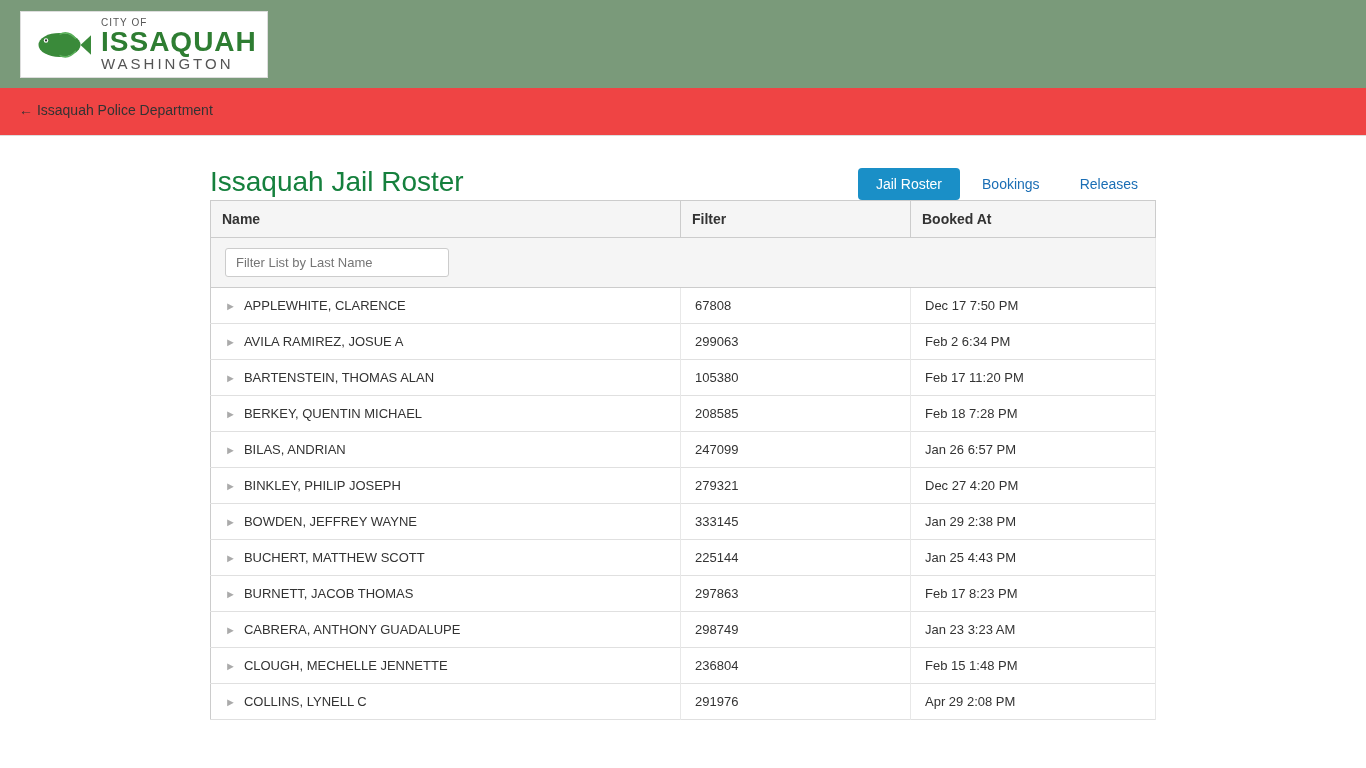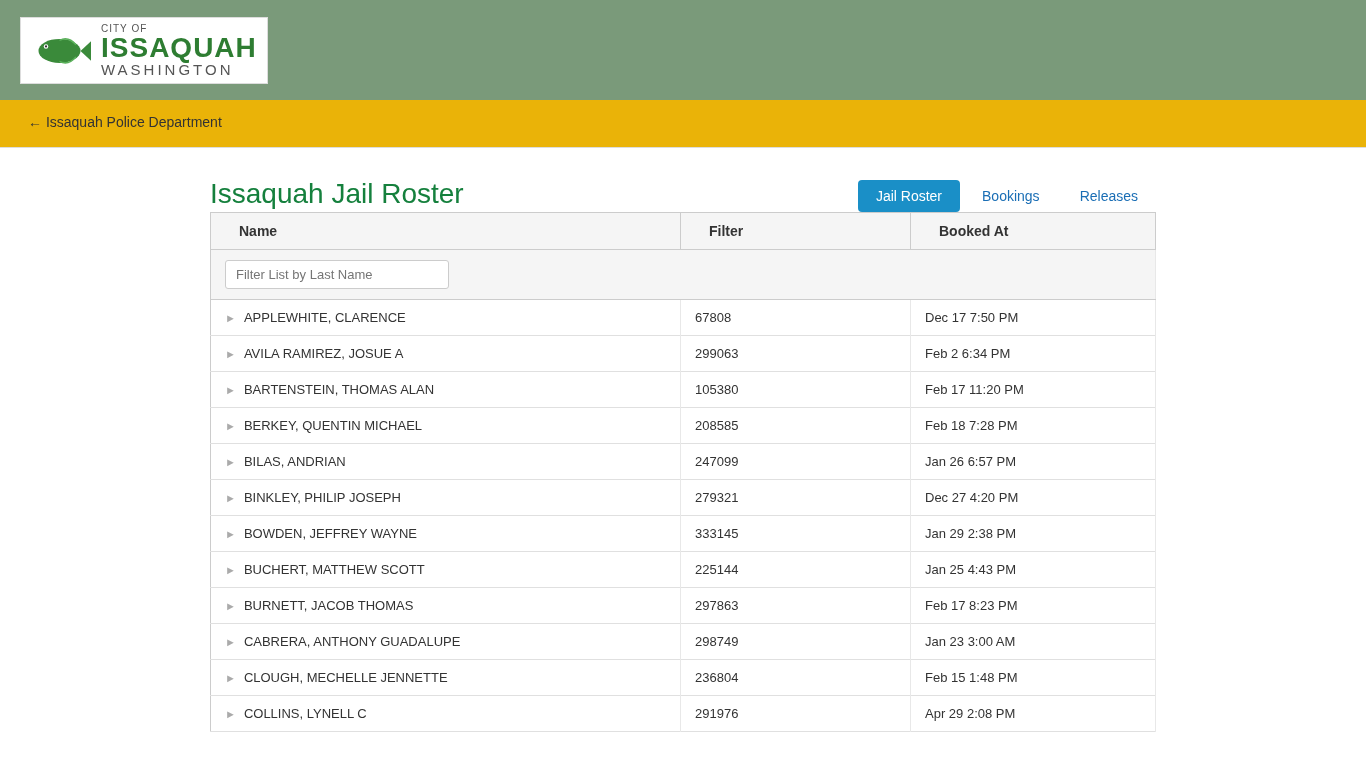--- a/index.html
+++ b/index.html
@@ -1,21 +1,21 @@
 <!DOCTYPE html>
 <html><head>
   <meta charset="utf-8">
   <style>
     * { margin: 0; padding: 0; box-sizing: border-box; }
     body { font-family: Arial, Helvetica, sans-serif; font-size: 14px; color: #333; background: #fff; }
 
     
     .header {
       background-color: #7a9a7a;
-      height: 100px;
+      height: 88px;
       display: flex;
       align-items: center;
       padding: 0 20px;
     }
     .logo-container {
       background: #fff;
       padding: 6px 10px;
       display: flex;
       align-items: center;
       gap: 10px;
@@ -43,22 +43,22 @@
     }
     .logo-washington {
       font-size: 15px;
       color: #555;
       letter-spacing: 3px;
     }
 
     
     .nav-bar {
       border-bottom: 1px solid #ddd;
-      padding: 0 12px;
-      background: #eab308;
+      padding: 0 3px;
+      background: #ef4444;
     }
     .nav-link {
       display: inline-block;
       padding: 14px 16px;
       font-size: 14px;
       color: #333;
       text-decoration: none;
       border-bottom: 3px solid transparent;
     }
 
@@ -98,21 +98,21 @@
 
     
     .roster-table {
       width: 100%;
       border-collapse: collapse;
       border: 1px solid #ccc;
     }
     .roster-table thead th {
       background: #f5f5f5;
       border: 1px solid #ccc;
-      padding: 10px 28px;
+      padding: 10px 11px;
       text-align: left;
       font-weight: bold;
       font-size: 14px;
     }
     .filter-row td {
       background: #f5f5f5;
       border: 1px solid #ccc;
       padding: 8px 14px;
     }
     .filter-input {
@@ -233,21 +233,21 @@
           <td>Jan 25 4:43 PM</td>
         </tr>
         <tr>
           <td><span class="row-arrow">►</span><span>BURNETT, JACOB THOMAS</span></td>
           <td>297863</td>
           <td>Feb 17 8:23 PM</td>
         </tr>
         <tr>
           <td><span class="row-arrow">►</span><span>CABRERA, ANTHONY GUADALUPE</span></td>
           <td>298749</td>
-          <td>Jan 23 3:00 AM</td>
+          <td>Jan 23 3:23 AM</td>
         </tr>
         <tr>
           <td><span class="row-arrow">►</span><span>CLOUGH, MECHELLE JENNETTE</span></td>
           <td>236804</td>
           <td>Feb 15 1:48 PM</td>
         </tr>
         <tr>
           <td><span class="row-arrow">►</span><span>COLLINS, LYNELL C</span></td>
           <td>291976</td>
           <td>Apr 29 2:08 PM</td>

